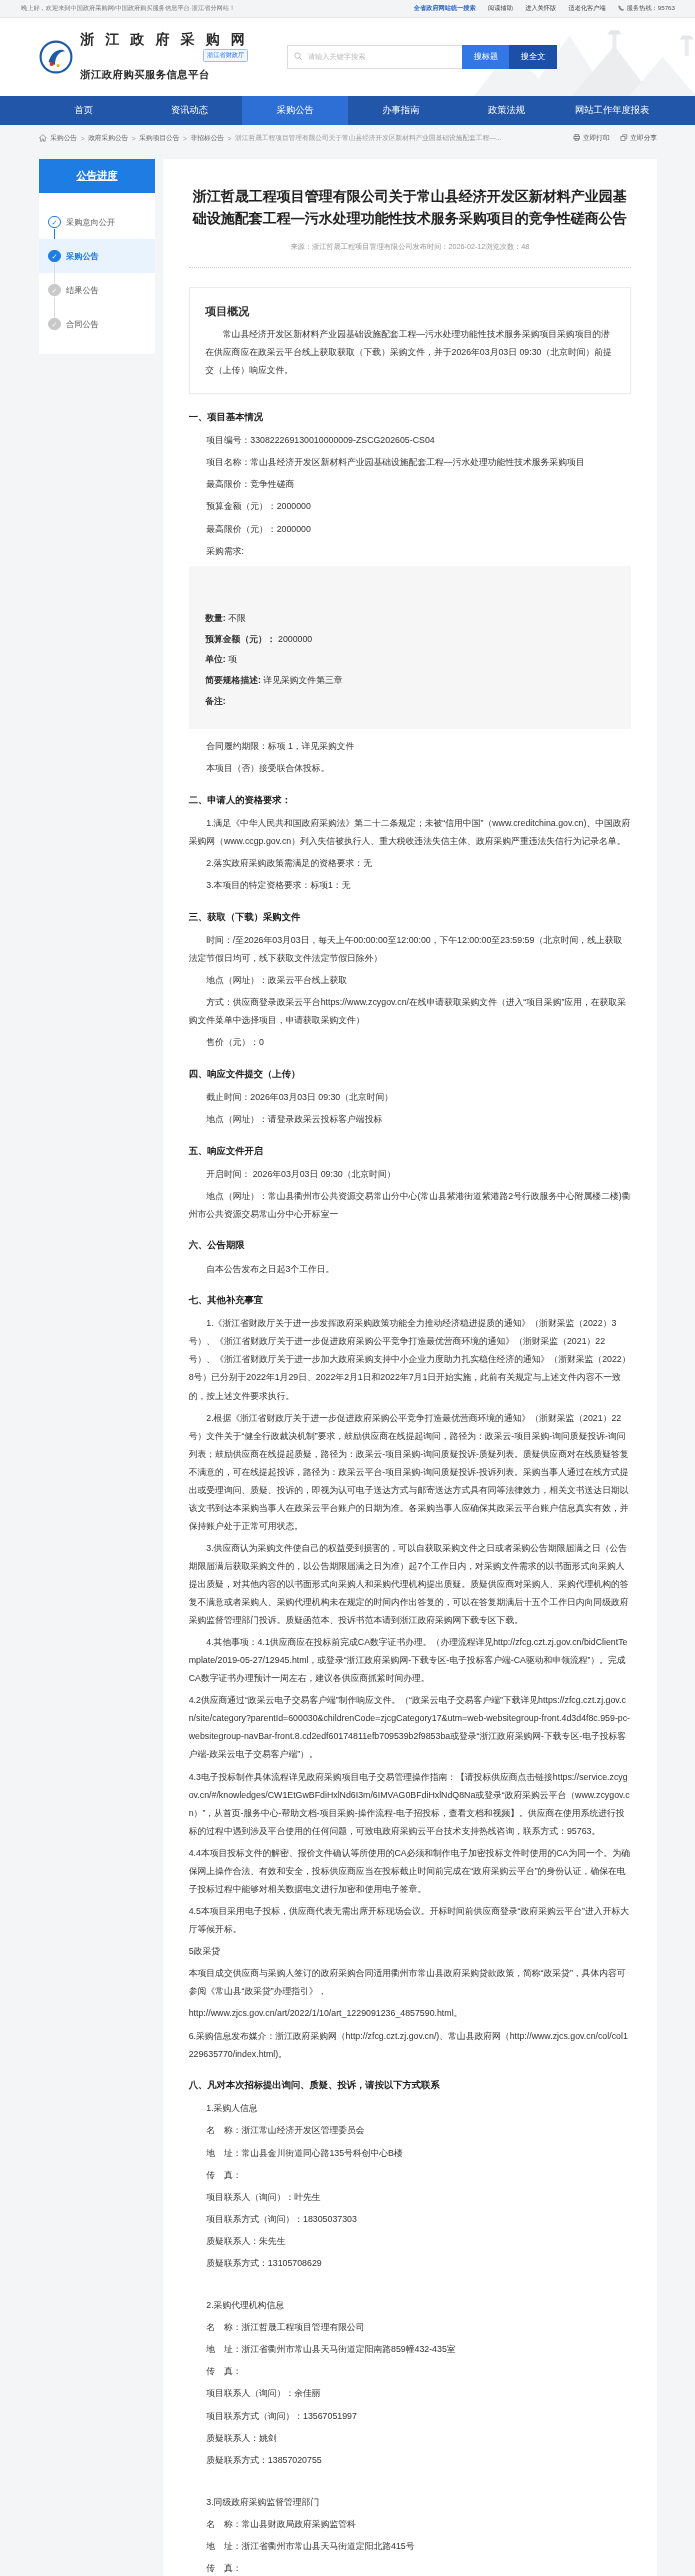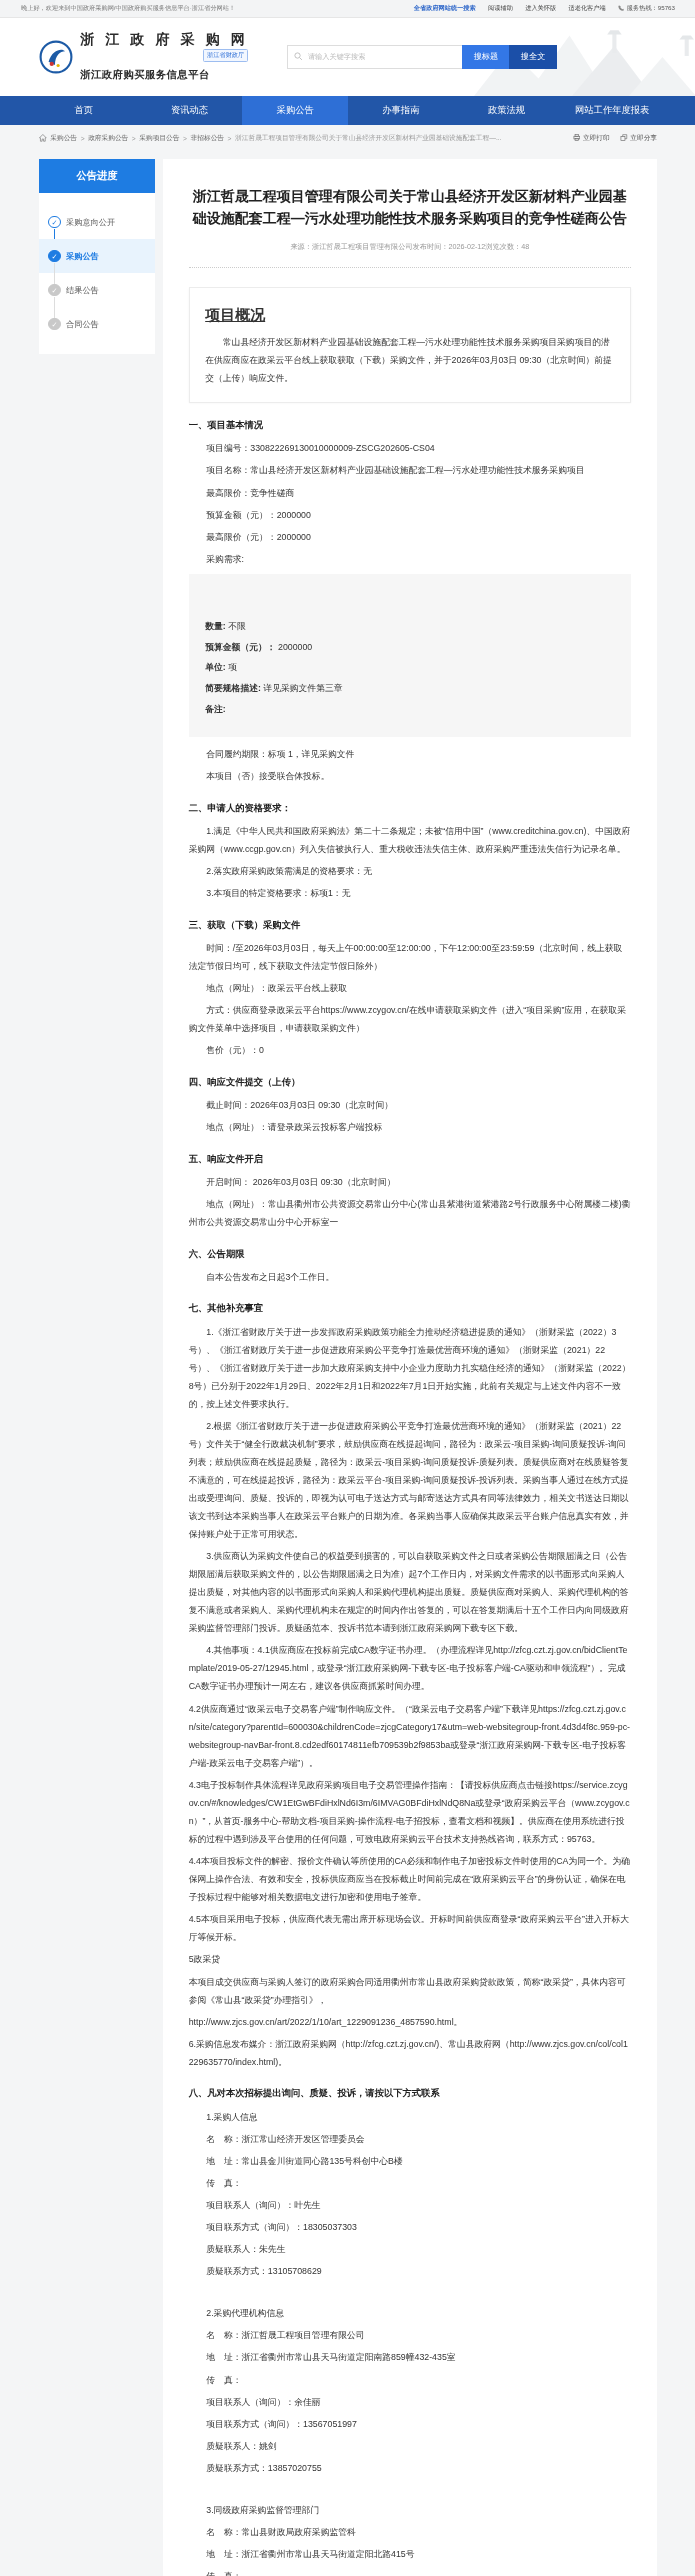--- a/index.html
+++ b/index.html
@@ -36,38 +36,38 @@
   
   .crumb-bar{width:618px;margin:0 auto;height:27px;display:flex;align-items:center;font-size:6.7px;color:#666;}
   .crumb{cursor:pointer;white-space:nowrap;}
   .crumb-sep{margin:0 3.6px;color:#999;}
   .crumb.last{color:#999;max-width:278px;overflow:hidden;text-overflow:ellipsis;cursor:default;}
   .crumb-actions{margin-left:auto;display:flex;align-items:center;gap:10.3px;color:#555;}
   .c-act{display:flex;align-items:center;gap:2.6px;cursor:pointer;}
   
   .main{width:618px;margin:7.2px auto 0;display:flex;align-items:flex-start;}
   .sidebar{width:116px;background:#fff;padding-bottom:13.4px;}
-  .side-head{background:#1e7ce2;color:#fff;font-size:10.3px;font-weight:bold;text-align:center;line-height:34px;}
+  .side-head{background:#1e7ce2;color:#fff;font-size:10.3px;font-weight:bold;text-align:center;line-height:34px;text-decoration:underline;}
   .prog{padding-top:12.4px;}
   .prog-item{position:relative;height:34px;display:flex;align-items:center;padding-left:27px;font-size:8.2px;color:#555;cursor:pointer;}
   .prog-item.active{background:#e8f3fd;color:#1e7ce2;font-weight:bold;}
   .dot{position:absolute;left:9.3px;top:10.8px;width:12.4px;height:12.4px;border-radius:50%;display:flex;align-items:center;justify-content:center;font-size:7.2px;font-weight:bold;}
   .dot.done{background:#fff;border:1px solid #1e7ce2;color:#1e7ce2;}
   .dot.active{background:#1e7ce2;border:1px solid #1e7ce2;color:#fff;}
   .dot.pending{background:#c9c9c9;border:1px solid #c9c9c9;color:#fff;}
   .seg{position:absolute;left:15px;top:24px;width:1px;height:21.6px;}
   .seg.blue{background:#1e7ce2;}
   .seg.gray{background:#ddd;}
   
   .article{flex:1;margin-left:7.7px;background:#fff;padding:26px 26px 41px;}
   .a-title{font-size:14px;font-weight:bold;text-align:center;line-height:1.6;color:#222;}
   .a-meta{margin-top:12.4px;display:flex;justify-content:center;gap:0;color:#999;font-size:7.2px;}
   .dotline{border-top:0.5px dotted #ccc;margin:15.5px 0 18.5px;}
   .overview{border:0.5px solid #ececec;box-shadow:0 0.5px 2.1px rgba(0,0,0,.05);padding:12.4px 15.5px 14.4px;font-size:8.8px;line-height:2.05;}
-  .overview h3{font-size:15px;margin:0 0 2.1px;text-decoration:underline;}
+  .overview h3{font-size:11px;margin:0 0 2.1px;}
   .overview p{margin:0;text-indent:2em;}
   .blocks p{margin:4.1px 0;font-size:8.8px;line-height:2.05;word-break:break-all;}
   .blocks p.pi{text-indent:2em;}
   .blocks h2{font-size:9.3px;margin:16.5px 0 7.2px;color:#222;}
   .blocks .gap{height:15.5px;}
   .graybox{background:#f6f6f6;margin:6.2px 0 8.2px;padding:42px 16.5px 17.5px;}
   .graybox .row{font-size:8.8px;line-height:2.35;word-break:break-all;}
 </style>
 </head>
 <body>

